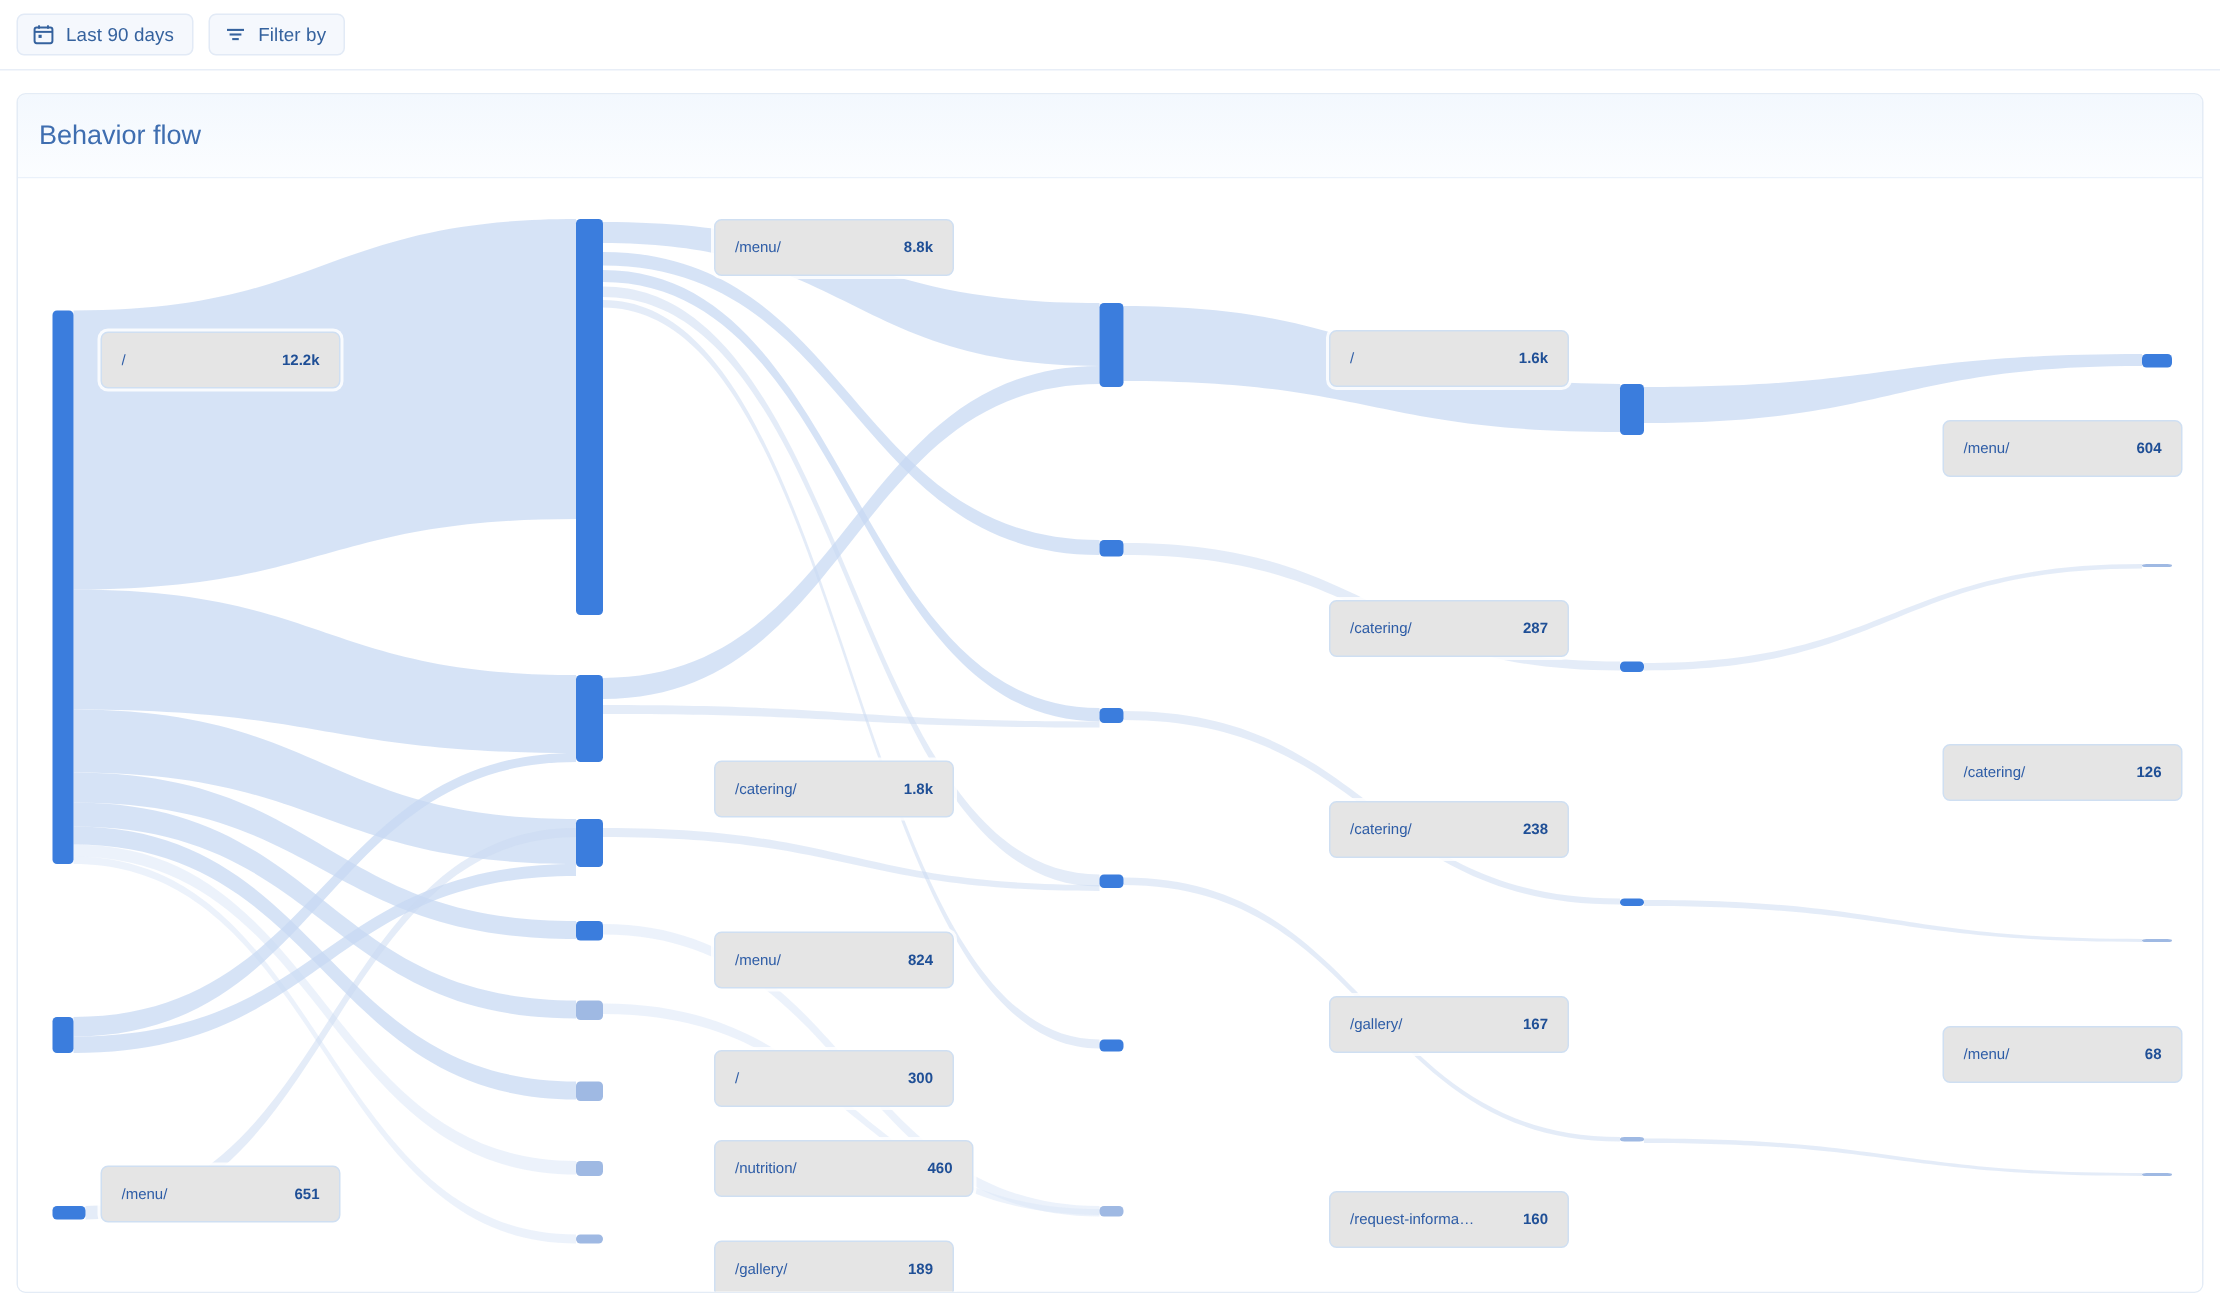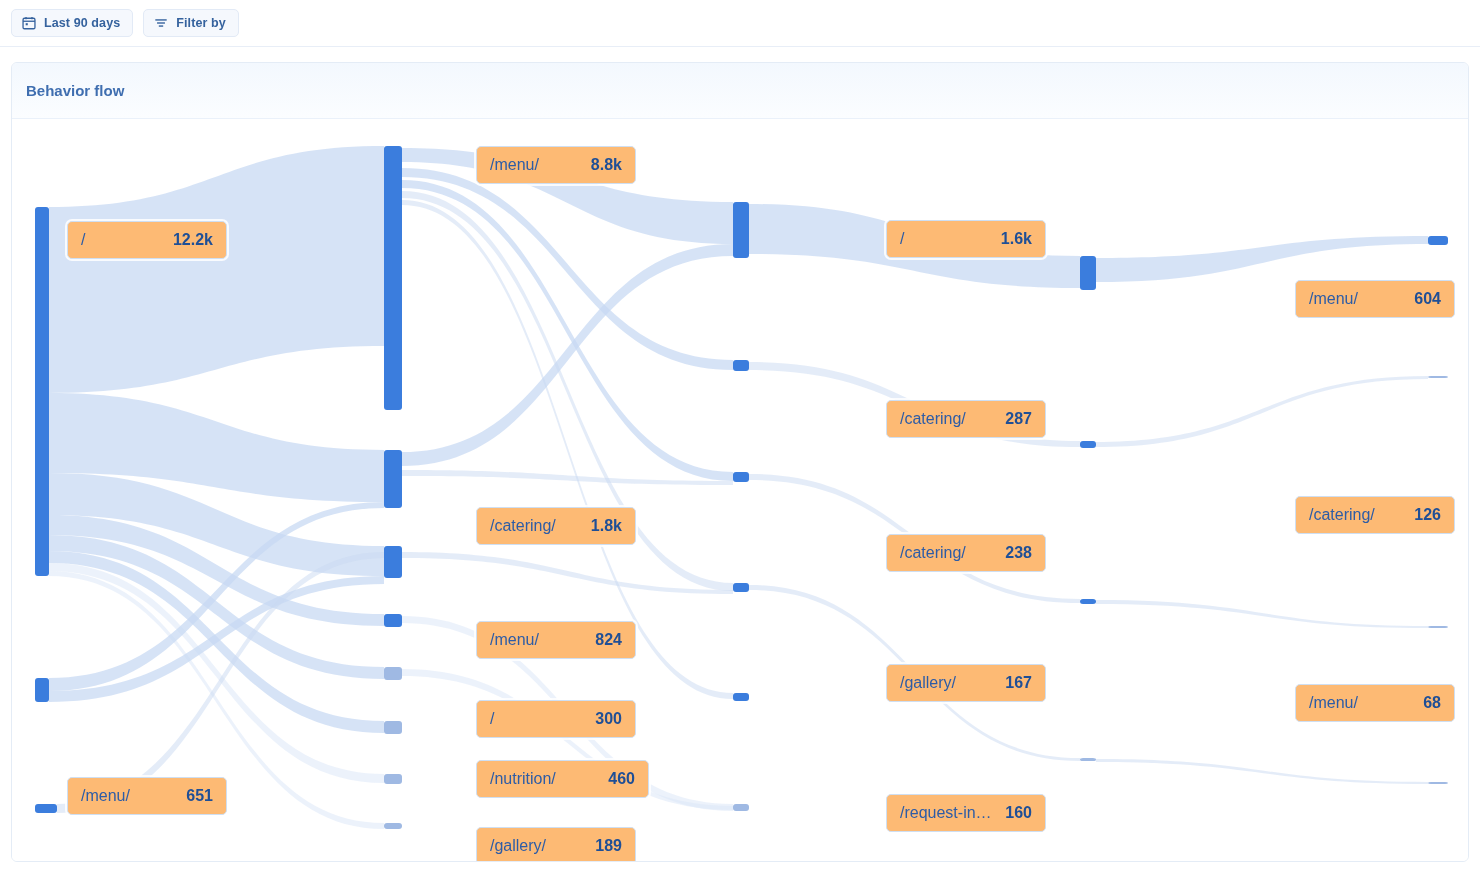--- a/index.html
+++ b/index.html
@@ -22,21 +22,21 @@
     padding-left: 11px;
     gap: 10px;
   }
   .tbtn {
     display: inline-flex; align-items: center; gap: 8px;
     height: 28px; padding: 0 12px 0 10px;
     background: #f5f8fd;
     border: 1px solid #e2eaf6;
     border-radius: 5px;
     color: #35629e;
-    font-size: 12.5px; font-weight: bold;
+    font-size: 12.5px; font-weight: normal;
     letter-spacing: .1px;
     cursor: pointer;
     user-select: none;
   }
   .tbtn svg { display: block; }
 
   
   .panel {
     position: absolute; left: 11px; top: 62px;
     width: 1458px; height: 800px;
@@ -46,47 +46,47 @@
     overflow: hidden;
   }
   .panel-head {
     height: 56px;
     background: linear-gradient(180deg,#f3f8fe 0%, #fbfdff 100%);
     border-bottom: 1px solid #eaf1fa;
     display: flex; align-items: center;
     padding-left: 14px;
   }
   .panel-title {
-    font-size: 15px;
+    font-size: 18px;
     color: #3f6eb0;
-    font-weight: bold;
+    font-weight: normal;
   }
   .panel-body { position: relative; width: 100%; height: 743px; background:#fff; }
 
   
   #sankey { position: absolute; left: 0; top: 0; }
 
   .link { fill: #c6d8f3; fill-opacity: .72; }
   .link.faint { fill: #dde8f8; fill-opacity: .55; }
   .link.hair  { fill: #c9d9f1; fill-opacity: .5; }
 
   .node-bar { fill: #3b7ddd; }
   .node-bar.pale { fill: #9fb9e3; }
 
   
   .nodelabel {
     position: absolute;
     height: 38px;
-    background: #fdba74;
+    background: #e5e5e5;
     border: 1px solid #cfdff2;
     border-radius: 5px;
     display: flex; align-items: center;
     padding: 0 13px;
     color: #2d5ca6;
-    font-size: 16px;
+    font-size: 10px;
     cursor: pointer;
     box-shadow: 0 0 0 2px rgba(255,255,255,.85);
   }
   .nodelabel .np { flex: 1 1 auto; white-space: nowrap; overflow: hidden; text-overflow: ellipsis; }
   .nodelabel .nv { flex: 0 0 auto; margin-left: 10px; color: #1f4f96; font-weight: bold; }
 </style>
 </head>
 <body>
 
 <div id="app">

